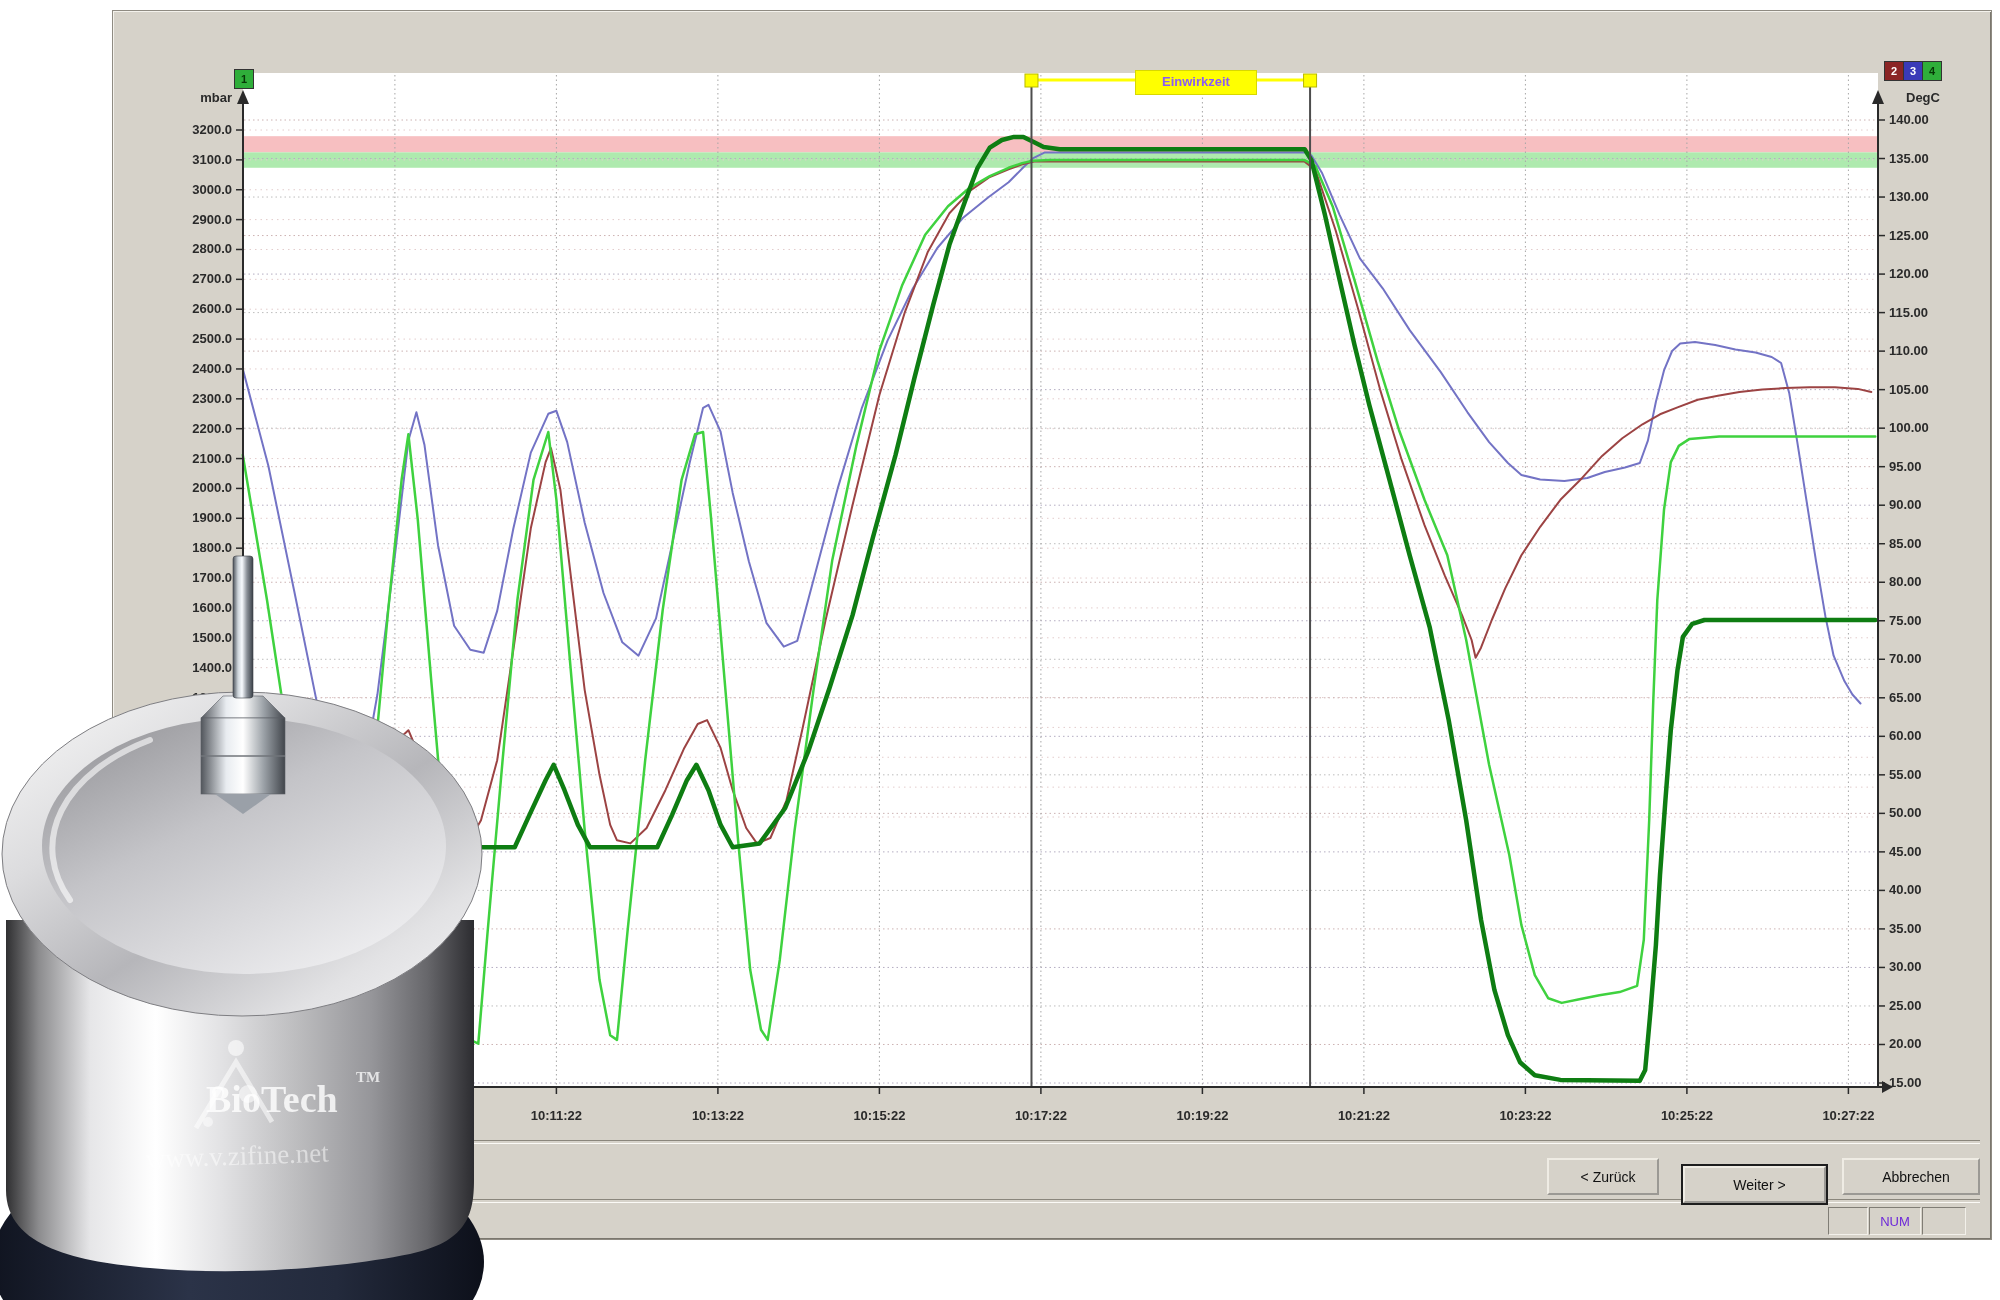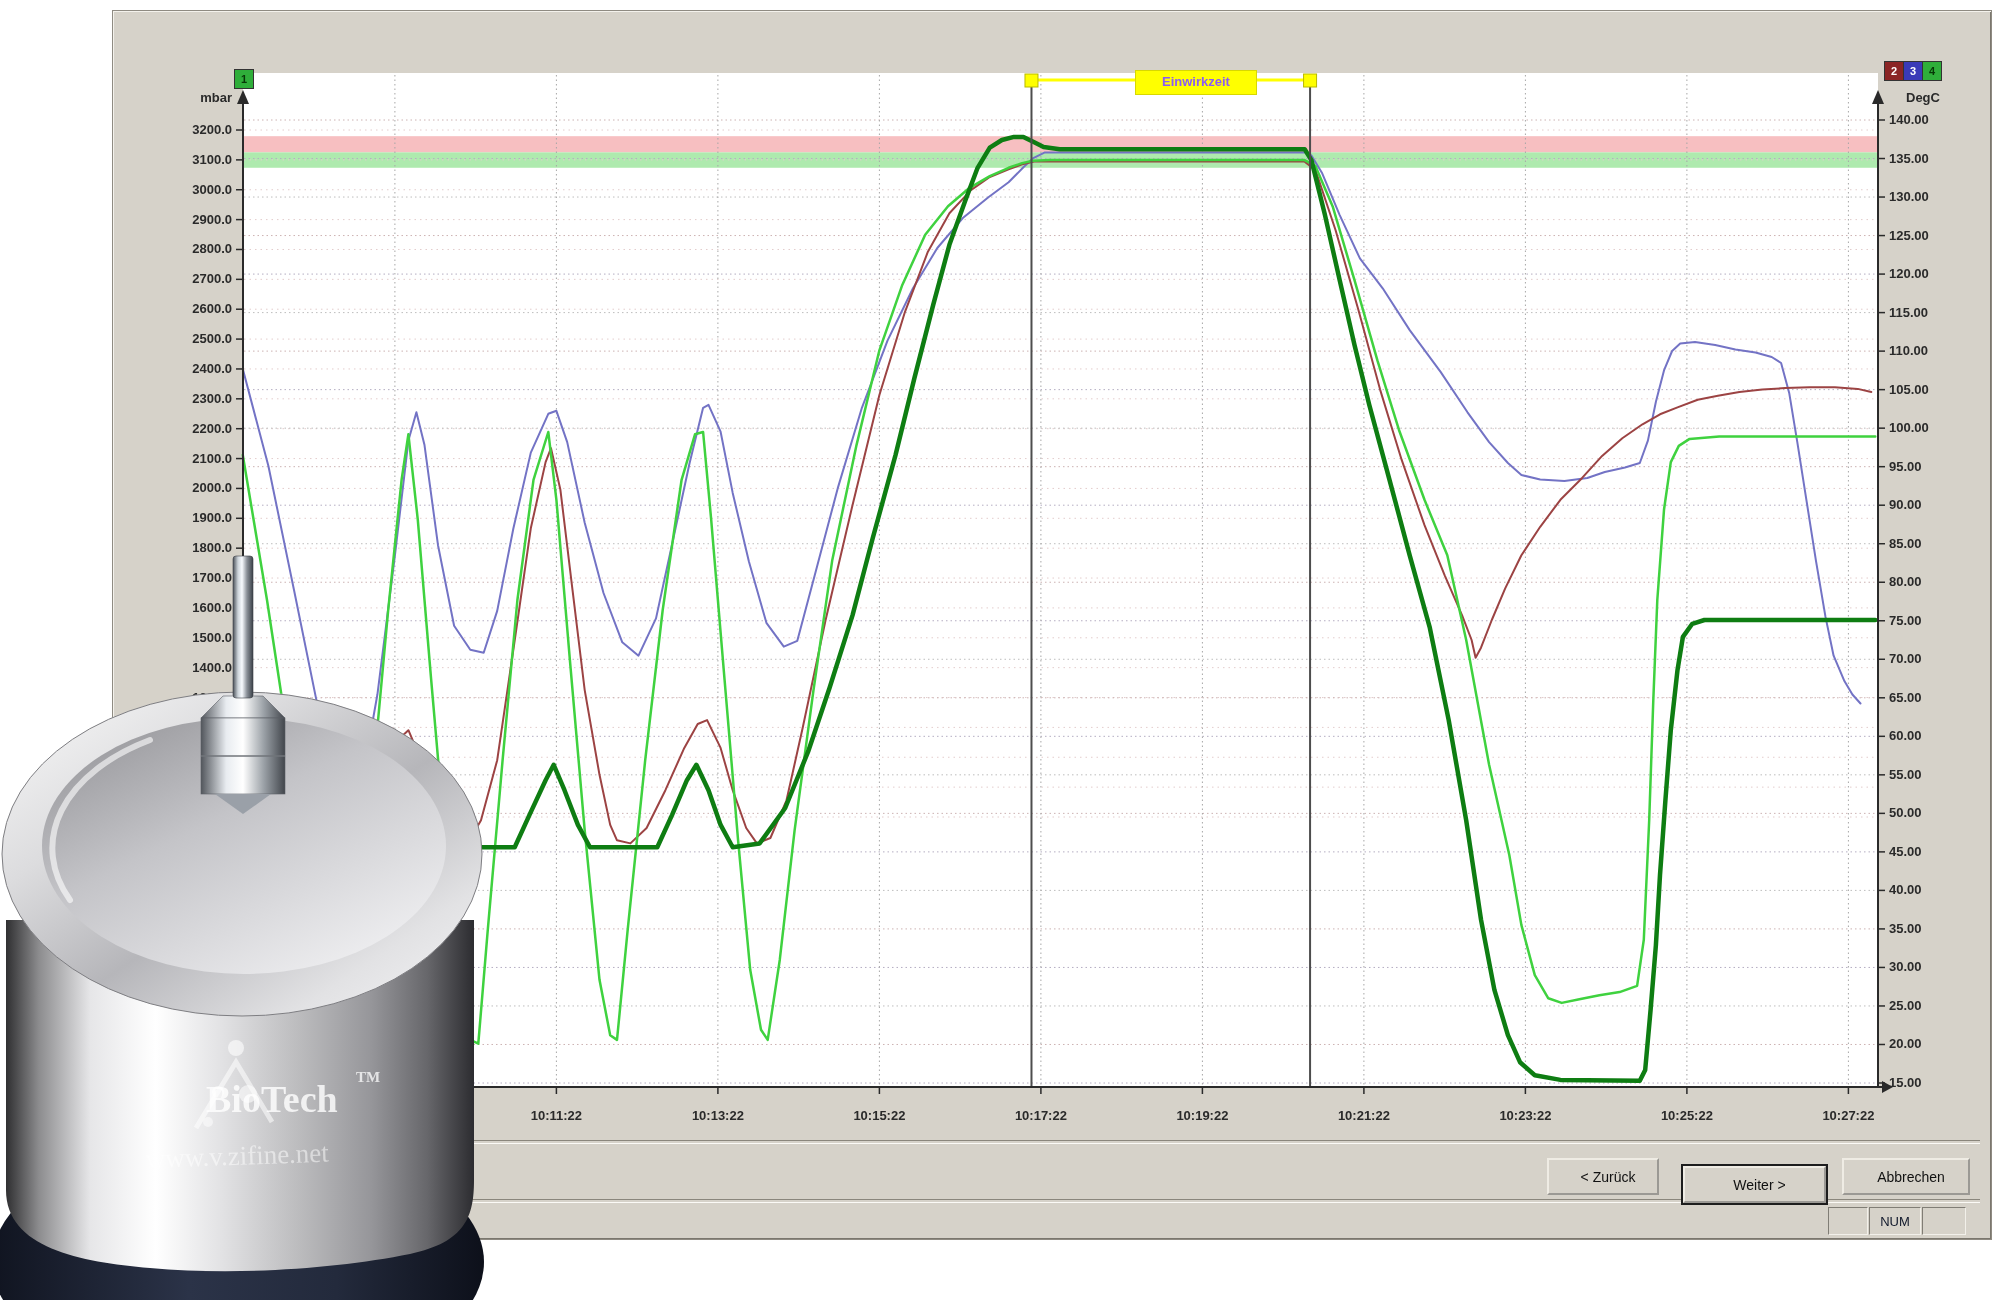--- a/index.html
+++ b/index.html
@@ -21,24 +21,24 @@
       font:bold 13px "Liberation Sans",sans-serif;text-align:center;line-height:22px;margin-left:24px;}
   .groove{position:absolute;left:120px;width:1860px;height:2px;
       border-top:1px solid #8a867c;border-bottom:1px solid #fbfaf6;}
   #groove-top{top:1140px;}
   #groove-bottom{top:1199px;}
   .wiz-btn{position:absolute;top:1158px;height:37px;background:#d6d2c9;
       font:14px "Liberation Sans",sans-serif;color:#111;
       border:2px outset #efece4;cursor:default;padding-left:16px;}
   #btn-zurueck{left:1547px;width:112px;}
   #btn-weiter{left:1683px;width:143px;border:2px outset #efece4;outline:2px solid #1d1d1d;margin-top:8px;}
-  #btn-abbrechen{left:1842px;width:128px;}
+  #btn-abbrechen{left:1842px;width:138px;}
   .status-pane{position:absolute;top:1207px;height:26px;background:#d6d2c9;
       border:1px solid;border-color:#807d75 #f2f0ea #f2f0ea #807d75;
-      font:13px "Liberation Sans",sans-serif;color:#0f172a;
+      font:13px "Liberation Sans",sans-serif;color:#6d28d9;
       display:flex;align-items:center;justify-content:center;}
   #pane-cap{left:1828px;width:38px;}
   #pane-num{left:1869px;width:50px;}
   #pane-scrl{left:1922px;width:42px;}
 </style>
 </head>
 <body>
 
 <div id="app-window"></div>
 

